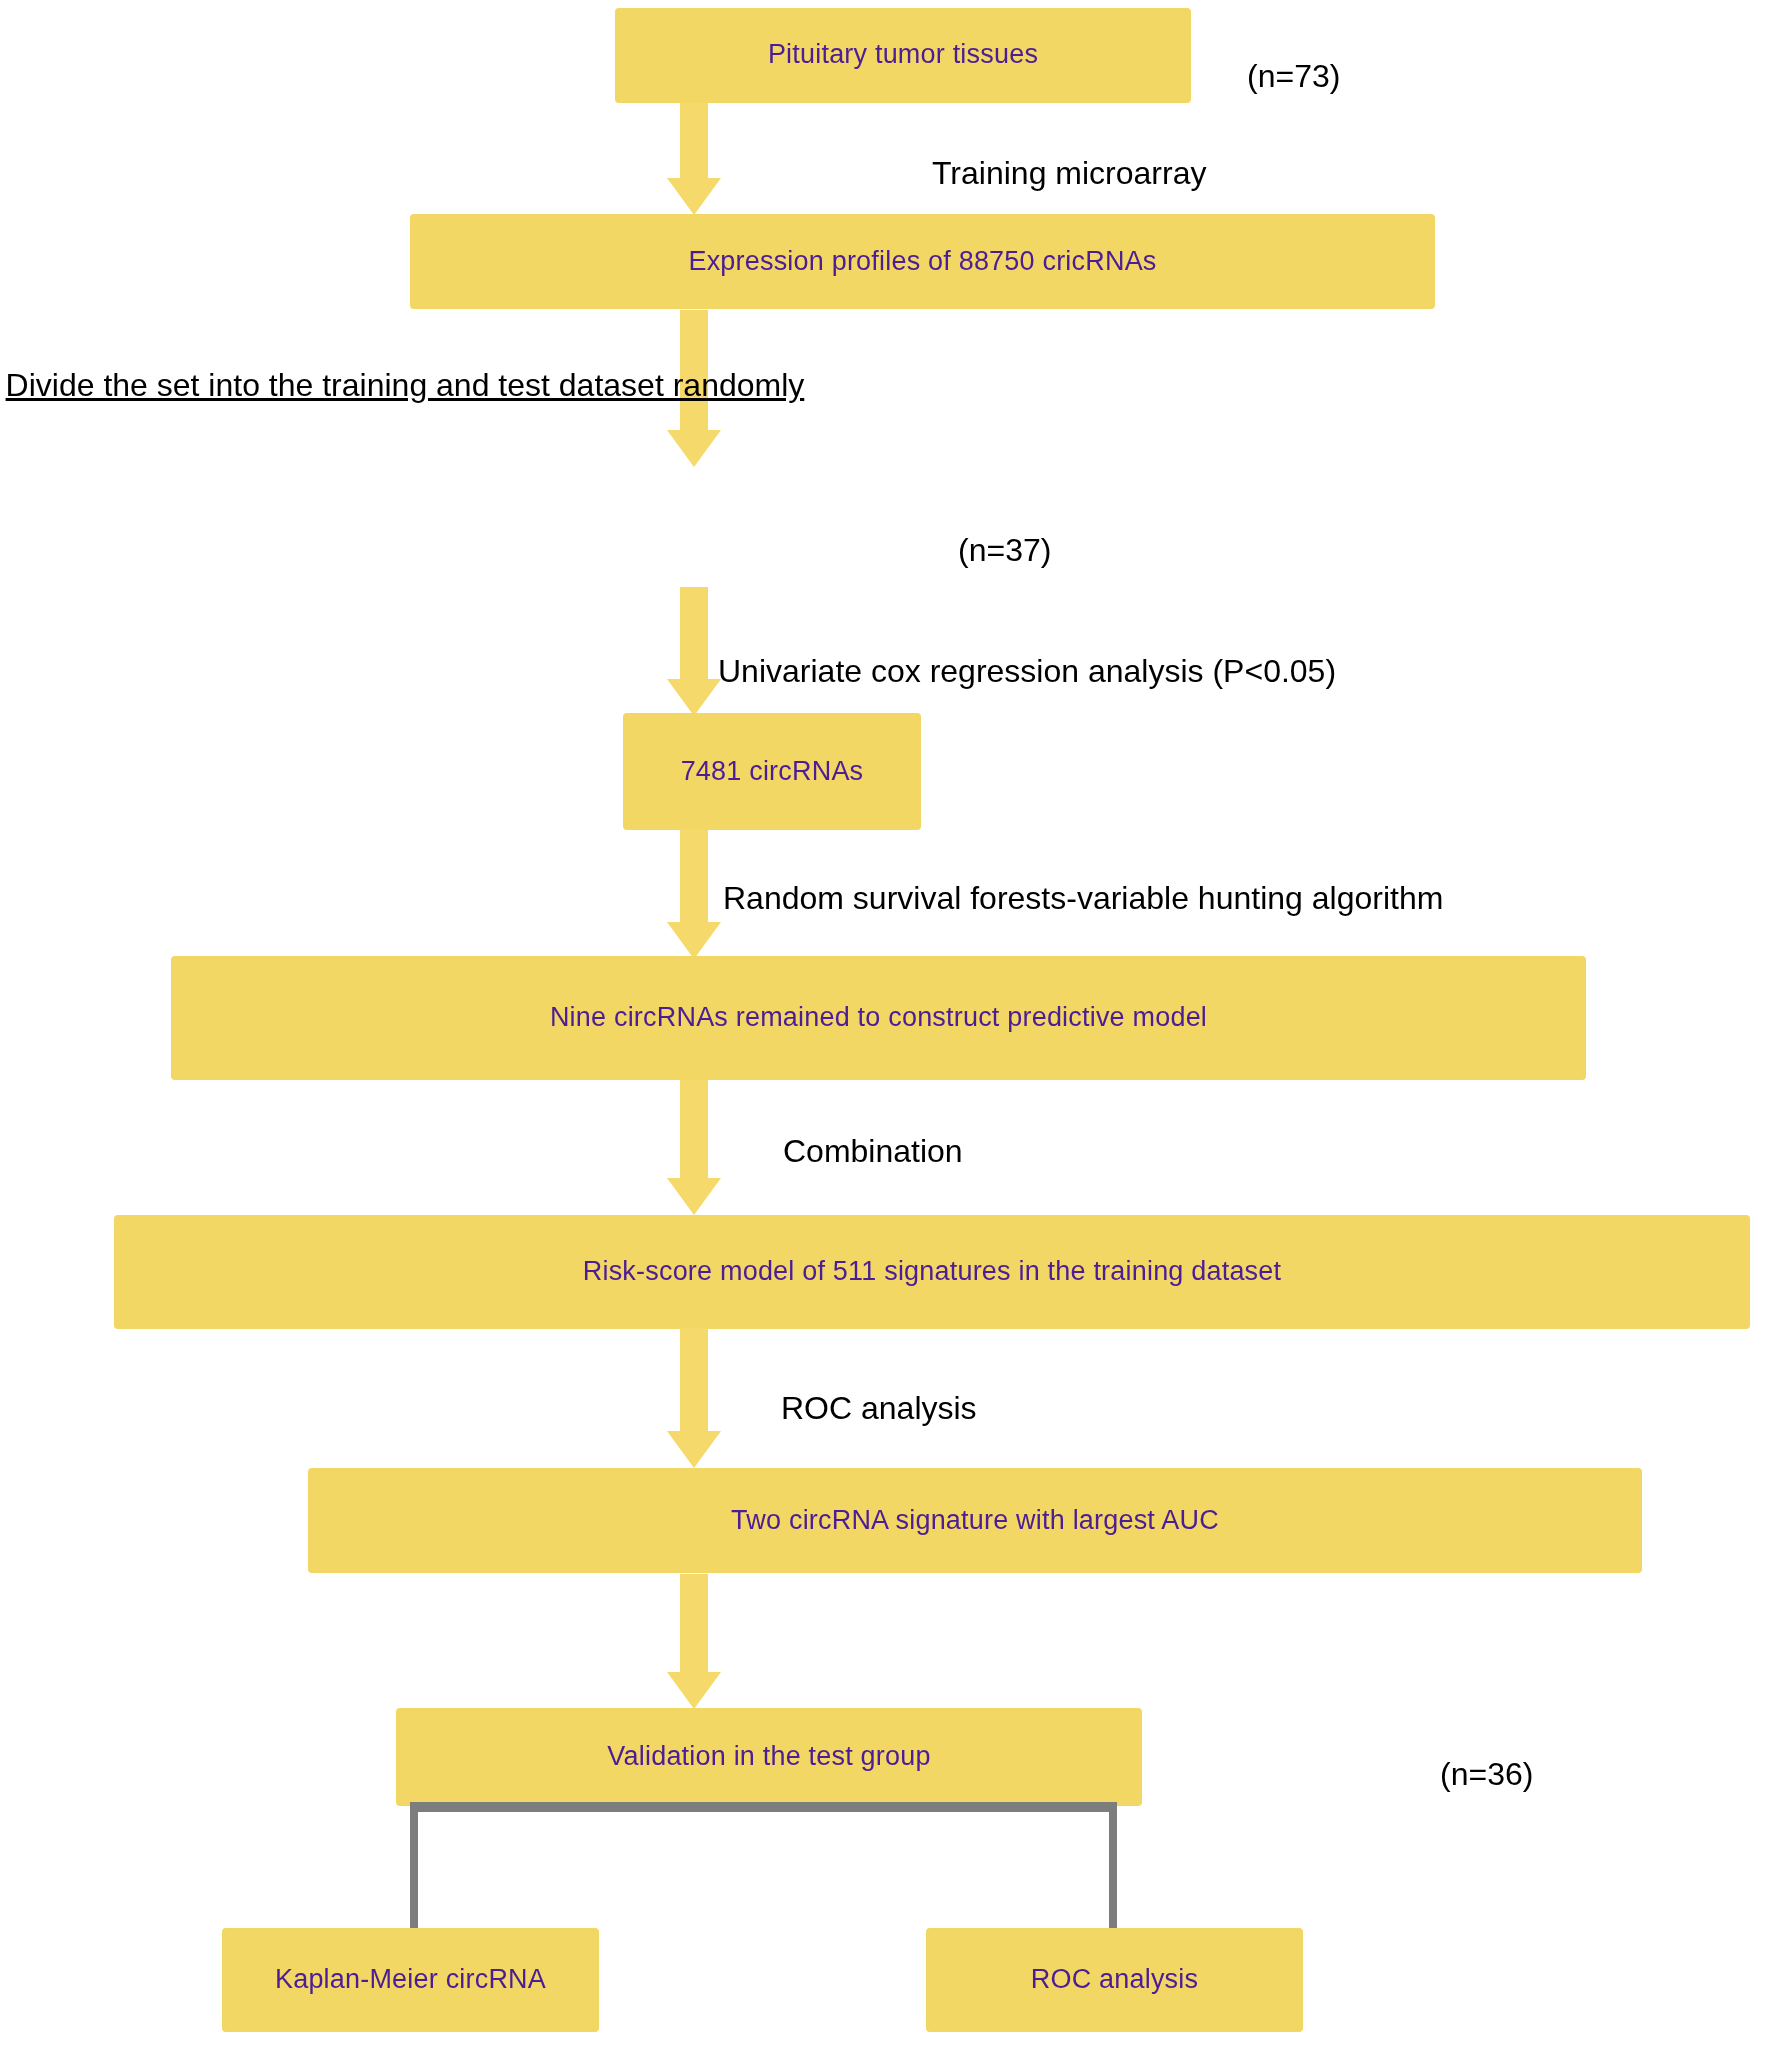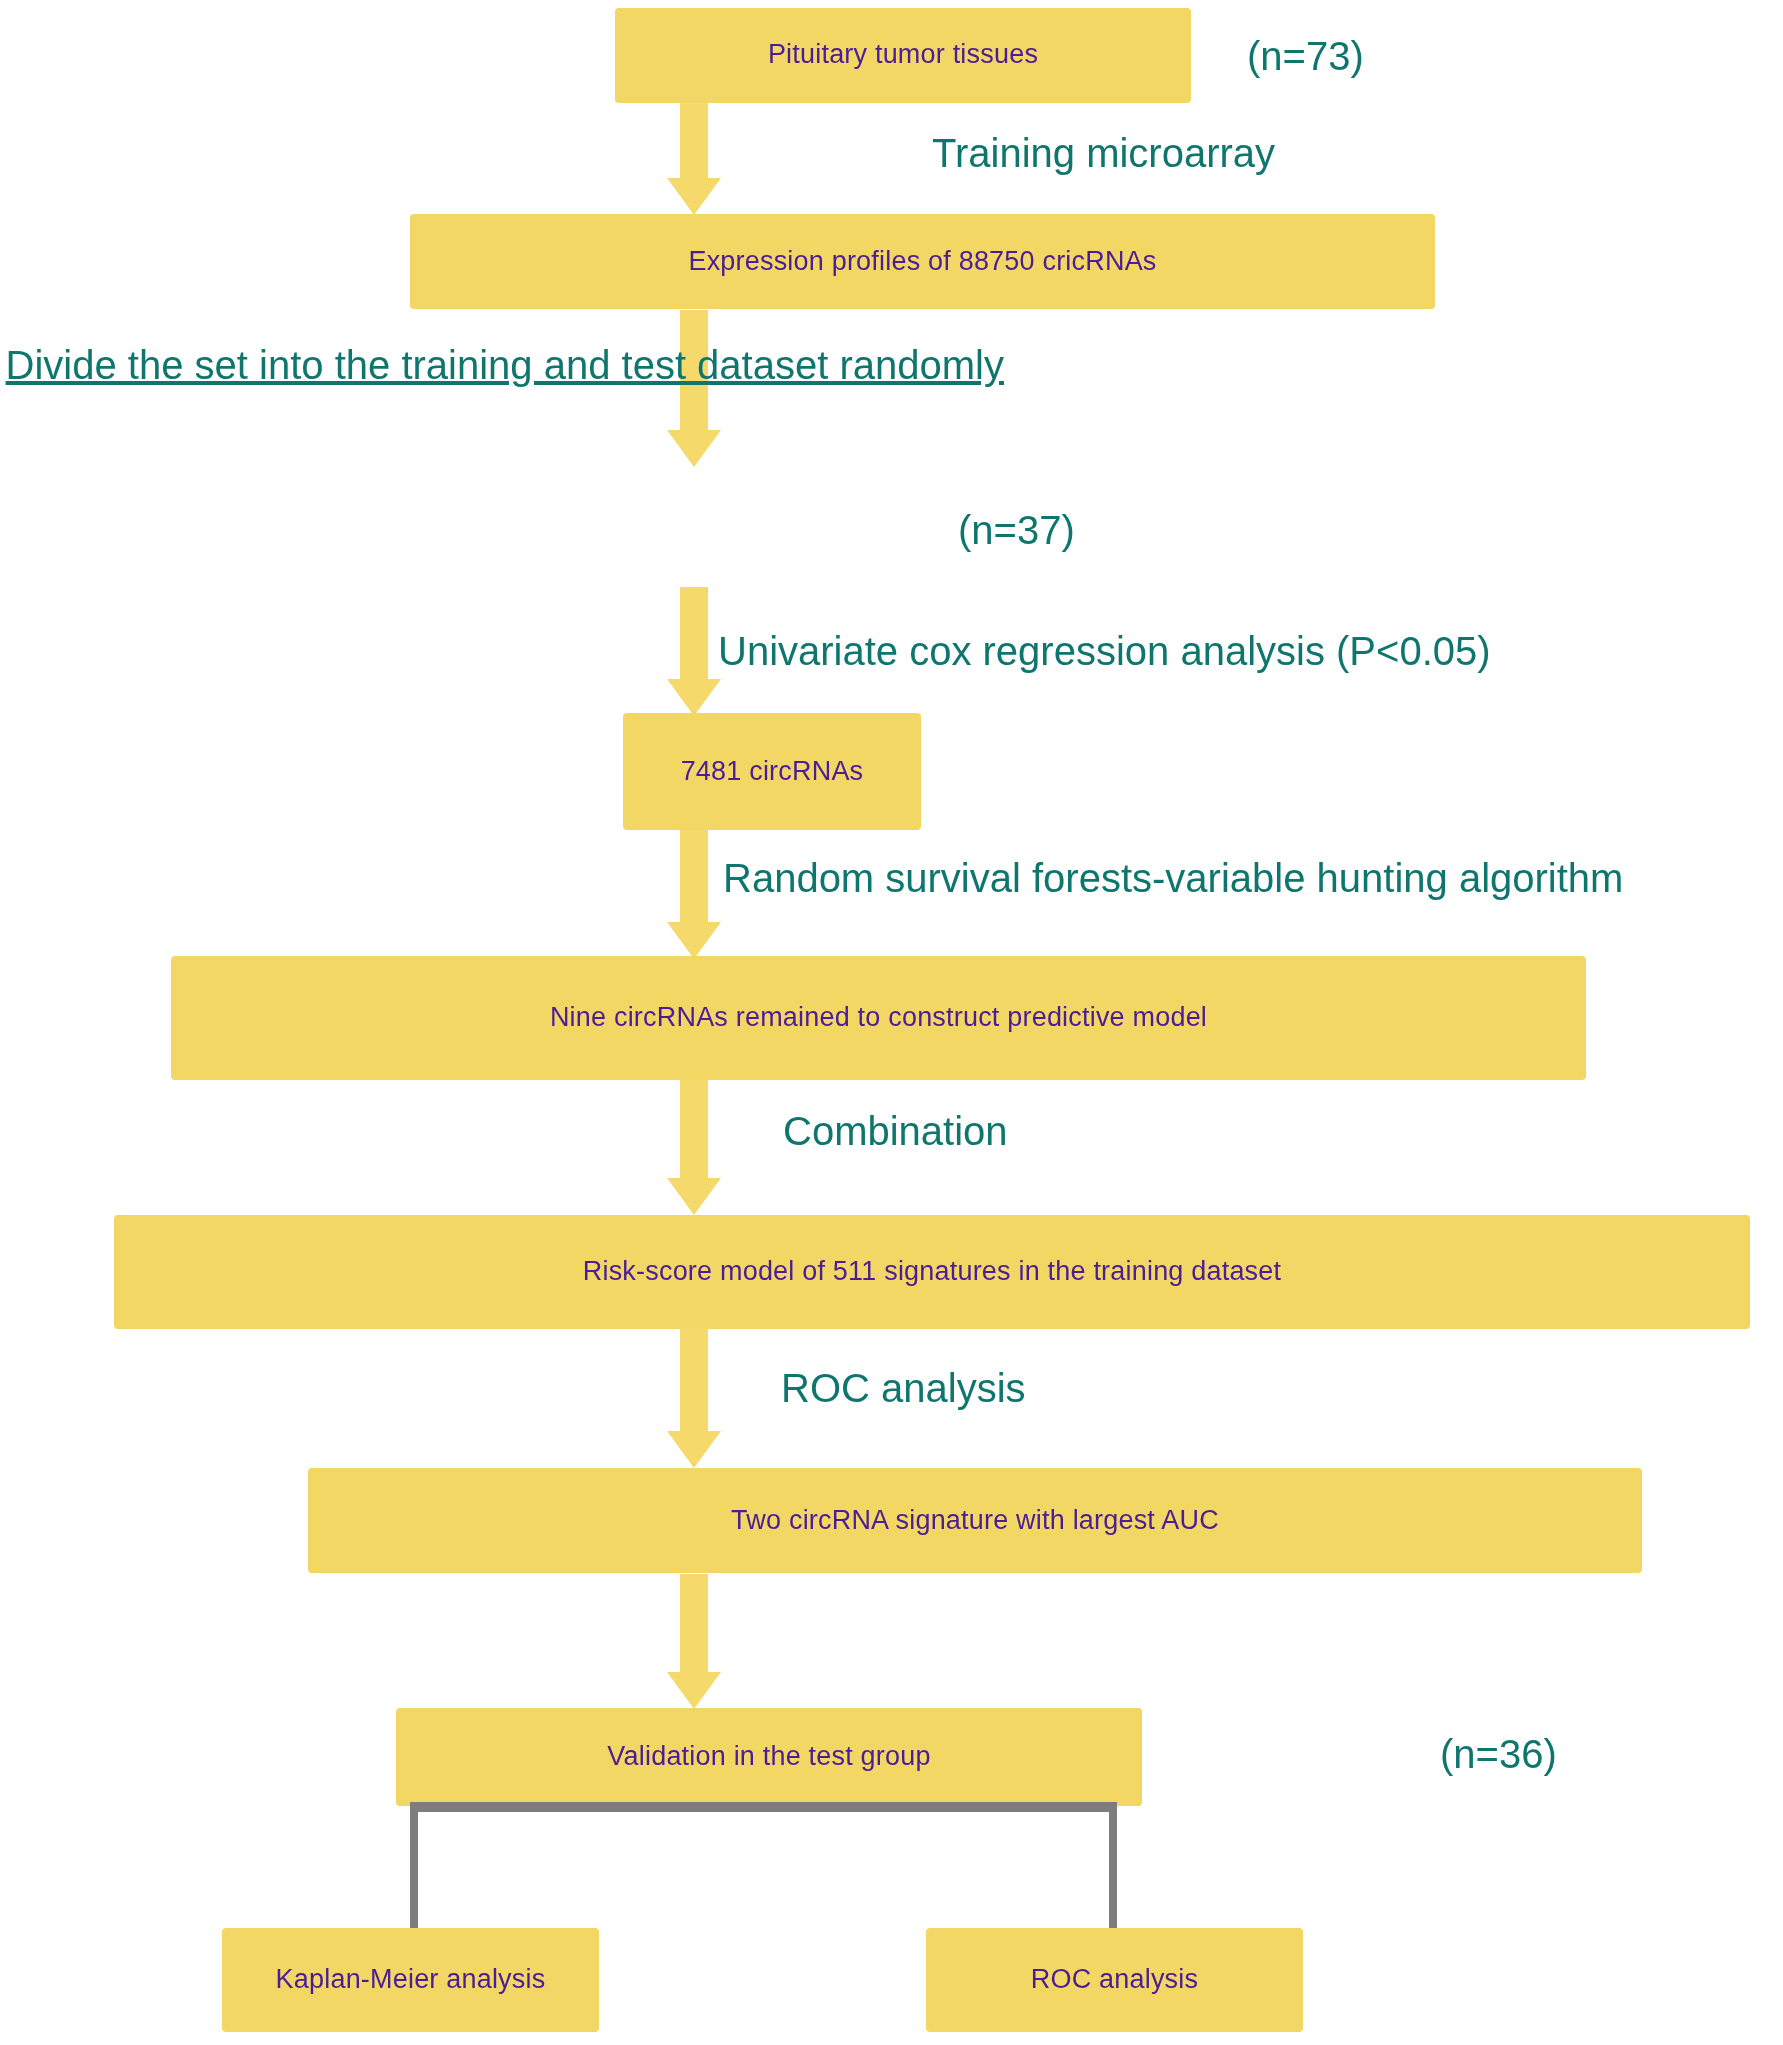--- a/index.html
+++ b/index.html
@@ -28,24 +28,25 @@
     box-sizing: border-box;
     color: #4c1d95;
     font-size: 27px;
     font-weight: 400;
     letter-spacing: 0.2px;
     text-align: center;
     line-height: 1.15;
   }
   .note {
     position: absolute;
-    font-size: 40px;
-    color: #0f766e;
+    font-size: 32px;
+    color: #000000;
     white-space: nowrap;
     line-height: 1.1;
+    margin-top: 25px;
   }
   .arrow {
     position: absolute;
   }
   .arrow .shaft {
     position: absolute;
     background: #f5d96a;
     left: 50%;
     transform: translateX(-50%);
     top: 0;
@@ -145,21 +146,21 @@
   </div>
 
   <div class="box" style="left:396px; top:1708px; width:746px; height:98px;align-items:center;">
     <span>Validation in the test group</span>
   </div>
   <div class="note" style="left:1440px; top:1732px;">(n=36)</div>
 
   <div class="bracket" style="left:410px; top:1802px; width:707px; height:131px;"></div>
 
   <div class="box" style="left:222px; top:1928px; width:377px; height:104px;">
-    <span>Kaplan-Meier analysis</span>
+    <span>Kaplan-Meier circRNA</span>
   </div>
 
   <div class="box" style="left:926px; top:1928px; width:377px; height:104px;">
     <span>ROC analysis</span>
   </div>
 
 </div>
 
 
 </body></html>

